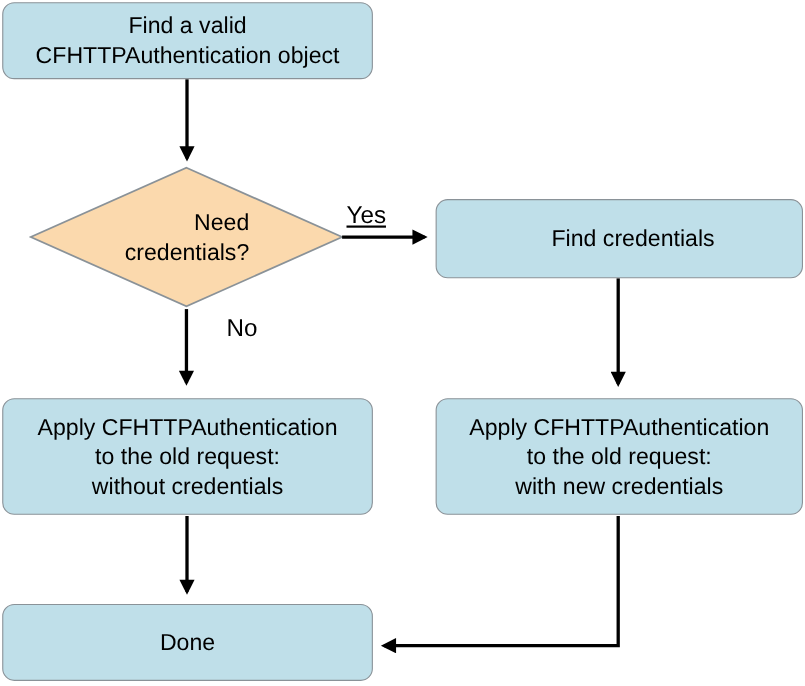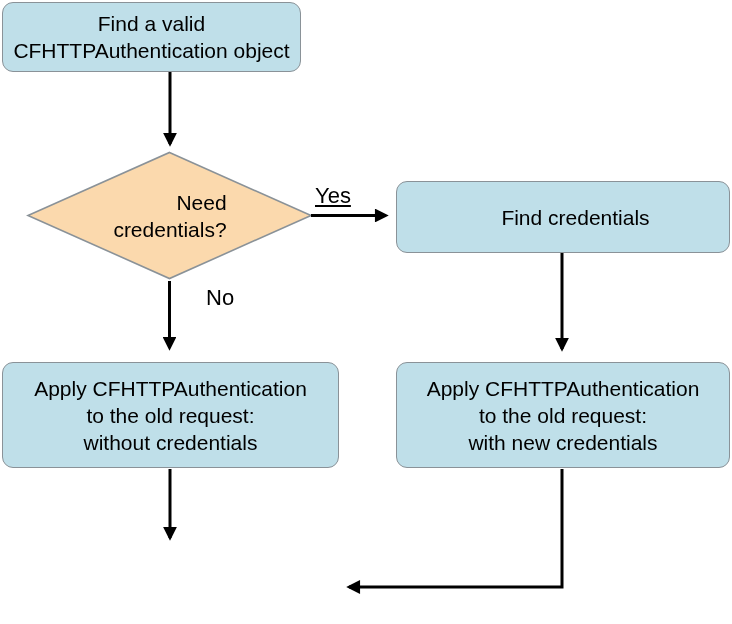--- a/index.html
+++ b/index.html
@@ -67,21 +67,21 @@
     line-height:27px;
     white-space:pre-line;
     color:var(--text);
   }
   .edge-label{
     position:absolute;
     font-size:22px;
     line-height:24px;
     color:var(--text);
   }
-  .node-start{left:2px;top:2px;width:299px;height:70px;}
+  .node-start{left:2px;top:2px;width:337px;height:70px;}
   .node-find-credentials{left:396px;top:181px;width:334px;height:72px;padding-left:25px;}
   .node-apply-without{left:2px;top:362px;width:337px;height:106px;}
   .node-apply-with{left:396px;top:362px;width:334px;height:106px;}
   .node-done{left:2px;top:549px;width:337px;height:70px;}
   .diamond-label{left:70px;top:176px;width:200px;height:80px;text-align:right;}
   .edge-label-yes{left:315px;top:184px;text-decoration:underline;}
   .edge-label-no{left:178px;top:286px;margin-left:28px;}
 </style>
 </head>
 <body>
@@ -114,18 +114,19 @@
   <div class="node node-find-credentials">Find credentials</div>
 
   <div class="node node-apply-without">Apply CFHTTPAuthentication
 to the old request:
 without credentials</div>
 
   <div class="node node-apply-with">Apply CFHTTPAuthentication
 to the old request:
 with new credentials</div>
 
+  <div class="node node-done">Done</div>
 
   <span class="edge-label edge-label-yes">Yes</span>
 
   <span class="edge-label edge-label-no">No</span>
 
 </div>
 
 </body></html>

